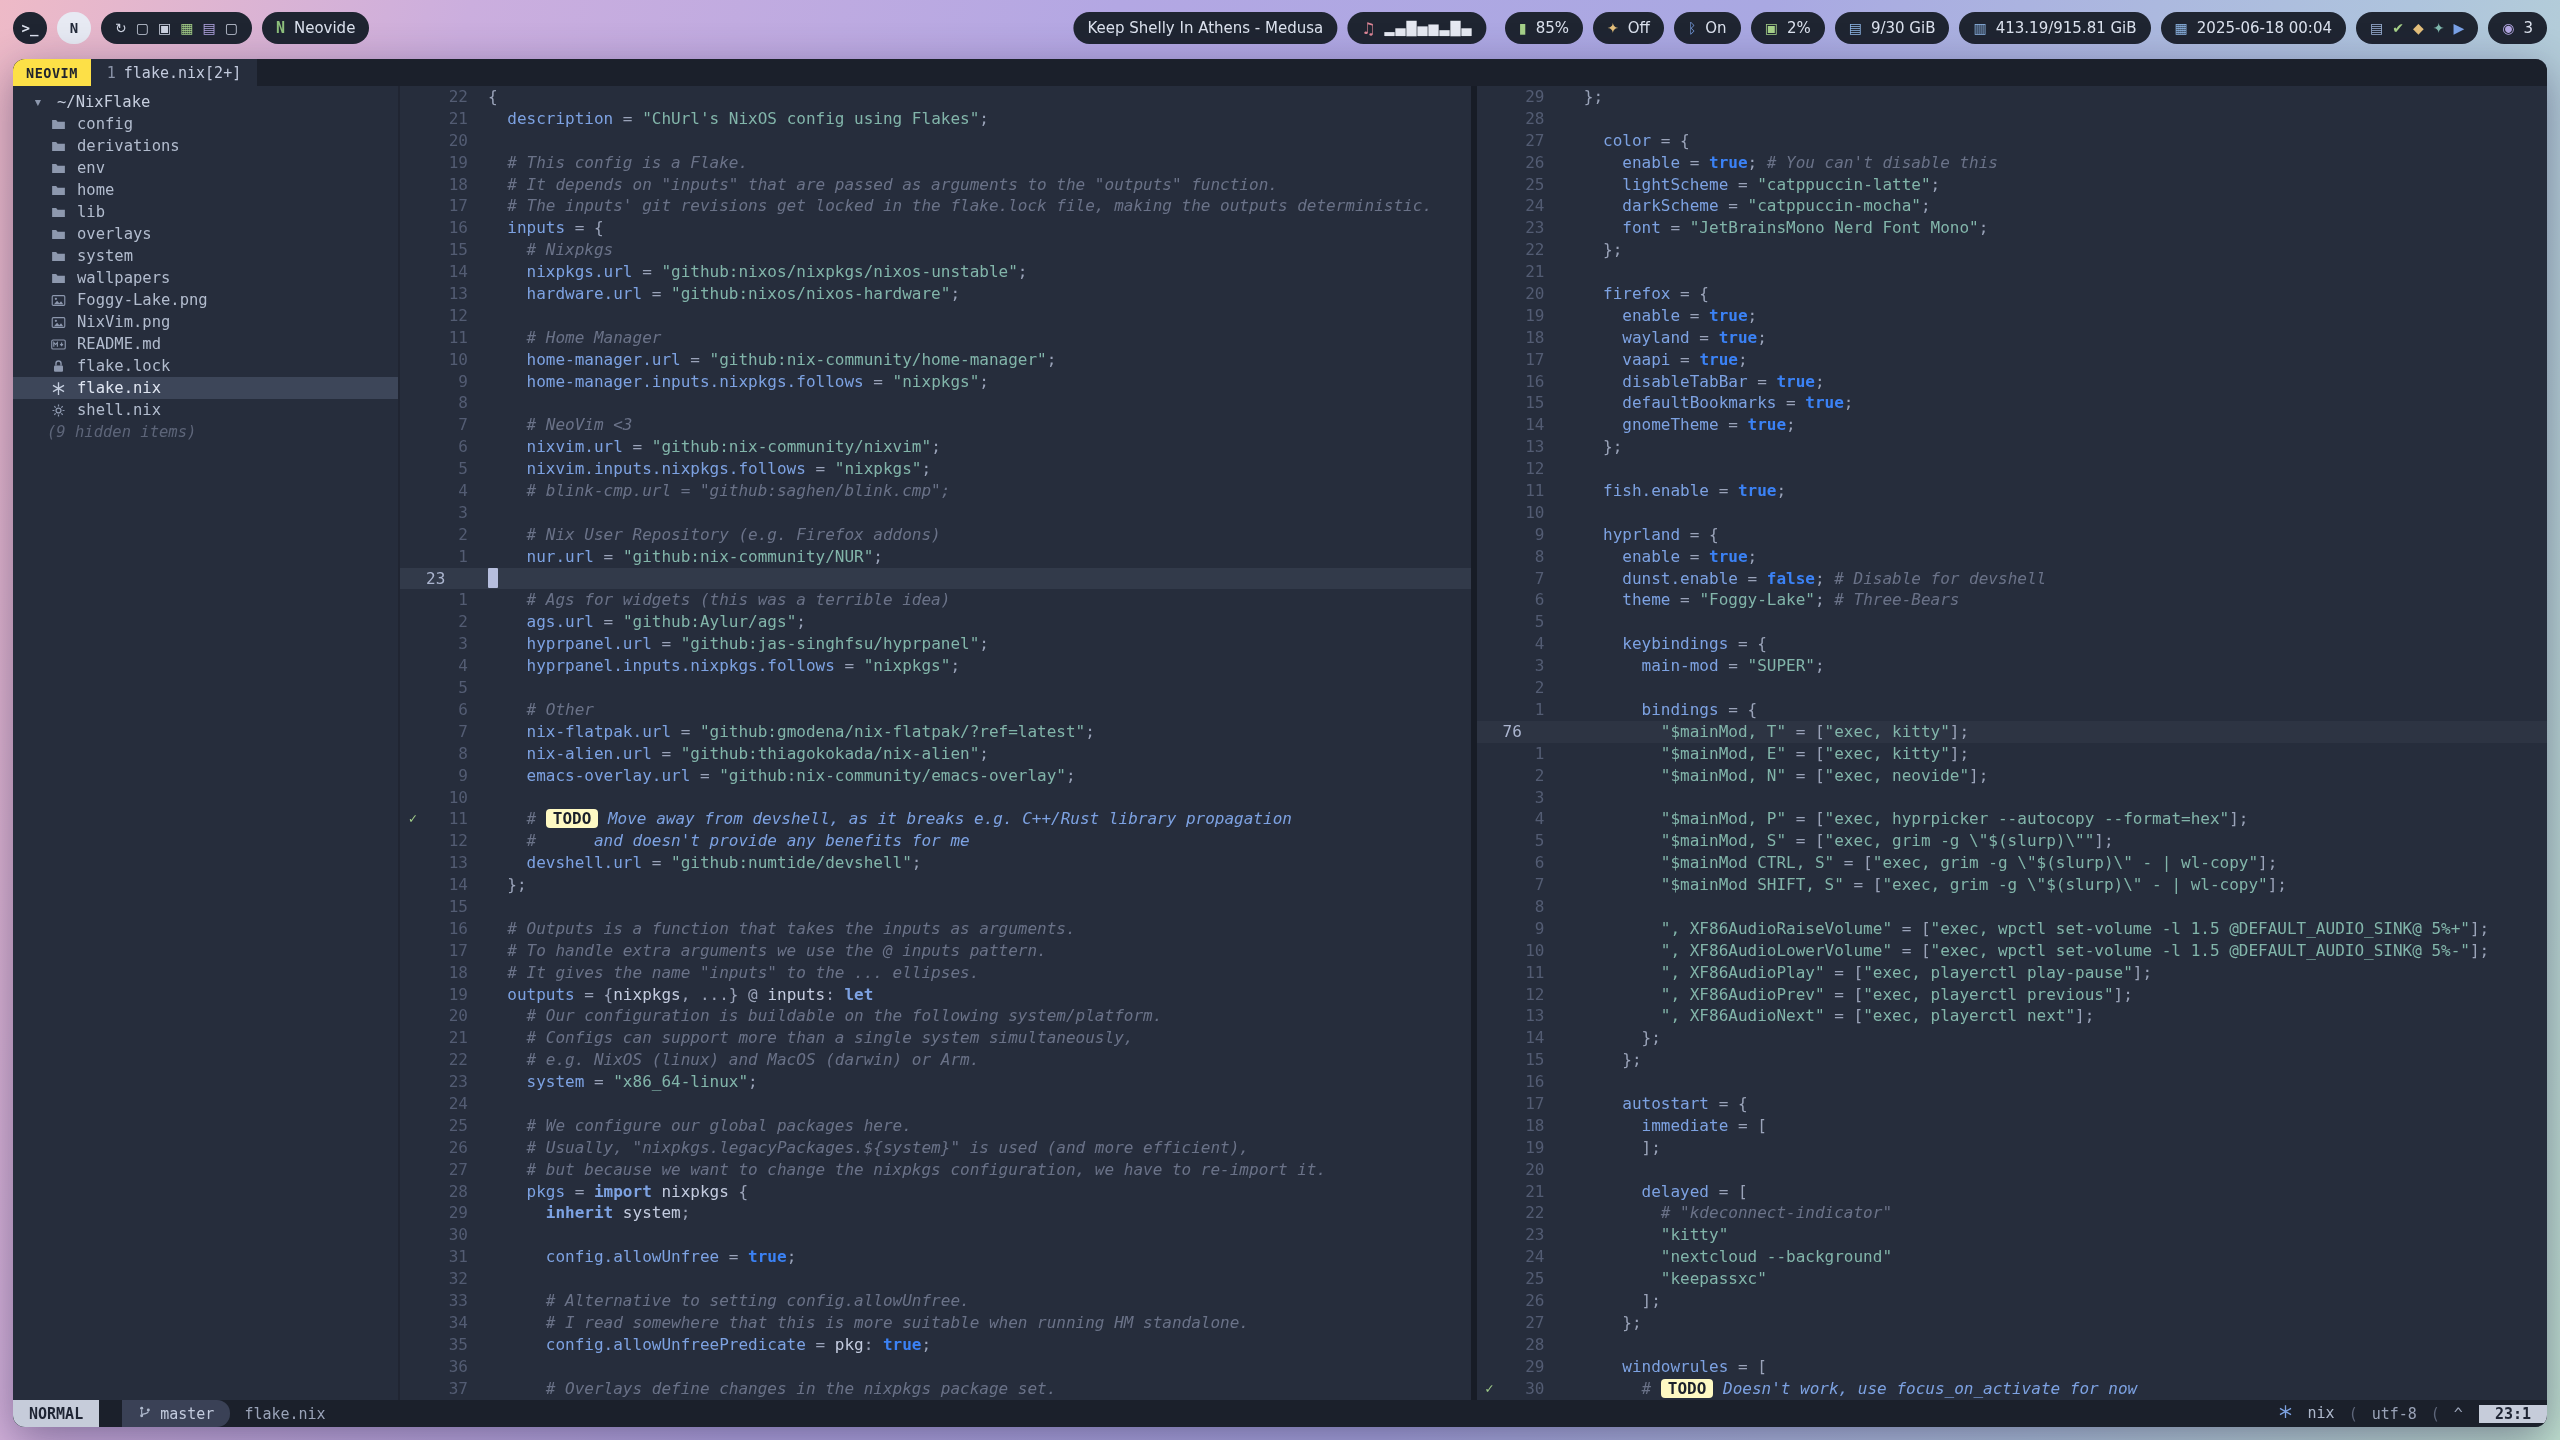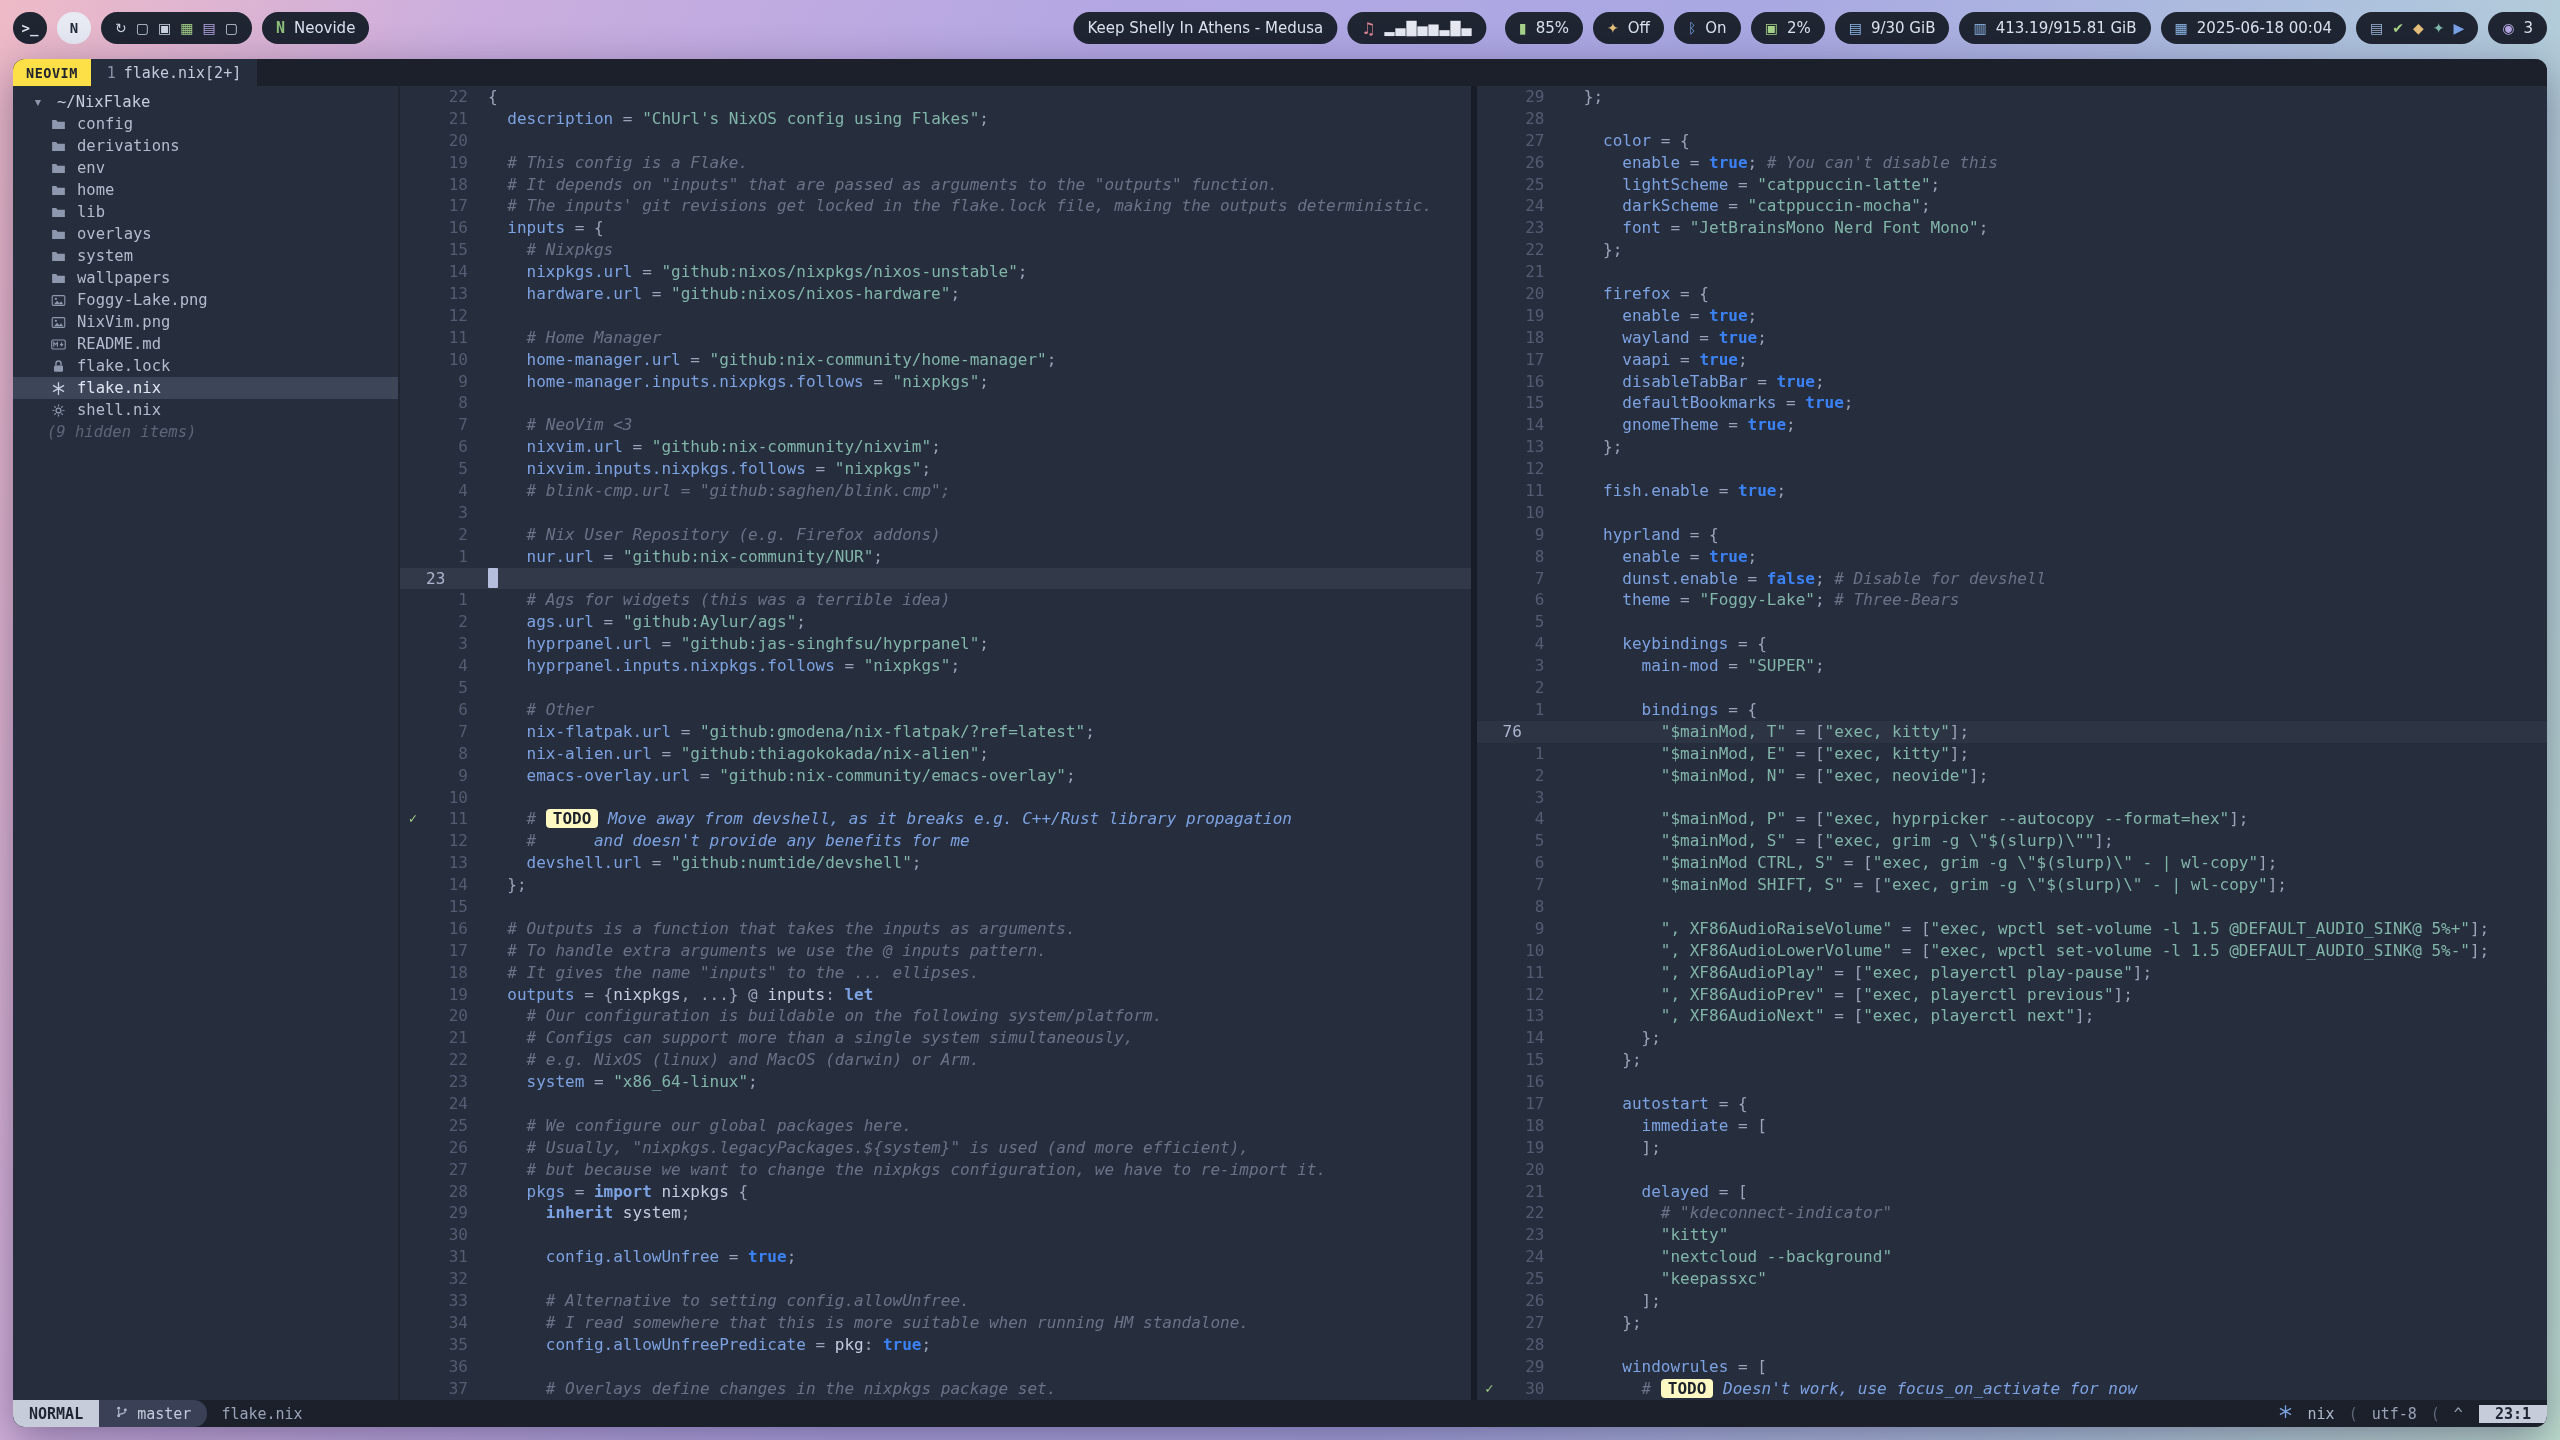--- a/index.html
+++ b/index.html
@@ -73,25 +73,25 @@
   .tok-s { color:#82b5aa; }
   .tok-c { color:#6a7288; font-style:italic;margin-top:16px; }
   .tok-k { color:#7da2e2; font-weight:bold; }
   .tok-bool { color:#3b82f6;font-weight:bold; }
   .tok-todoB { background:#fef9c3; color:#1b202b; font-weight:bold; padding:0 7px; border-radius:4px; font-style:normal; }
   .tok-todoT { color:#7da2e2; font-style:italic; }
 
   
   .statusline { flex:0 0 27px; background:#1b202b; display:flex; align-items:stretch; font-size:15px; color:#9aa3b8; }
   .mode-chip { background:#c6ccda; color:#1e2433; font-weight:bold; display:flex; align-items:center; padding:0 16px; }
-  .git-seg { background:#3a4156; color:#c3cbde; display:flex; align-items:center; gap:8px; padding:0 16px; border-radius:0 13px 13px 0; }
+  .git-seg { background:#3a4156; color:#c3cbde; display:flex; align-items:center; gap:8px; padding:0 16px; border-radius:0 13px 13px 0;margin-left:23px; }
   .git-seg svg { color:#aeb8cc; }
   .sl-file { display:flex; align-items:center; margin-left:14px; color:#9aa3b8; }
   .sl-right { margin-left:auto; display:flex; align-items:center; gap:14px; }
-  .sl-ft { display:flex; align-items:center; gap:15px; color:#aeb8cc; }
+  .sl-ft { display:flex; gap:15px; color:#aeb8cc; }
   .sl-ft svg { color:#7da2e2; }
   .sl-sep { color:#5d6579; }
   .pos-chip { background:#c6ccda; color:#1e2433; font-weight:bold; display:flex; align-items:center; padding:0 16px; margin-left:2px; }
 </style>
 </head>
 <body>
 
 <div class="topbar">
   <div class="tb-group tb-left">
     <span id="workspaces" style="display:flex;gap:10px;">

